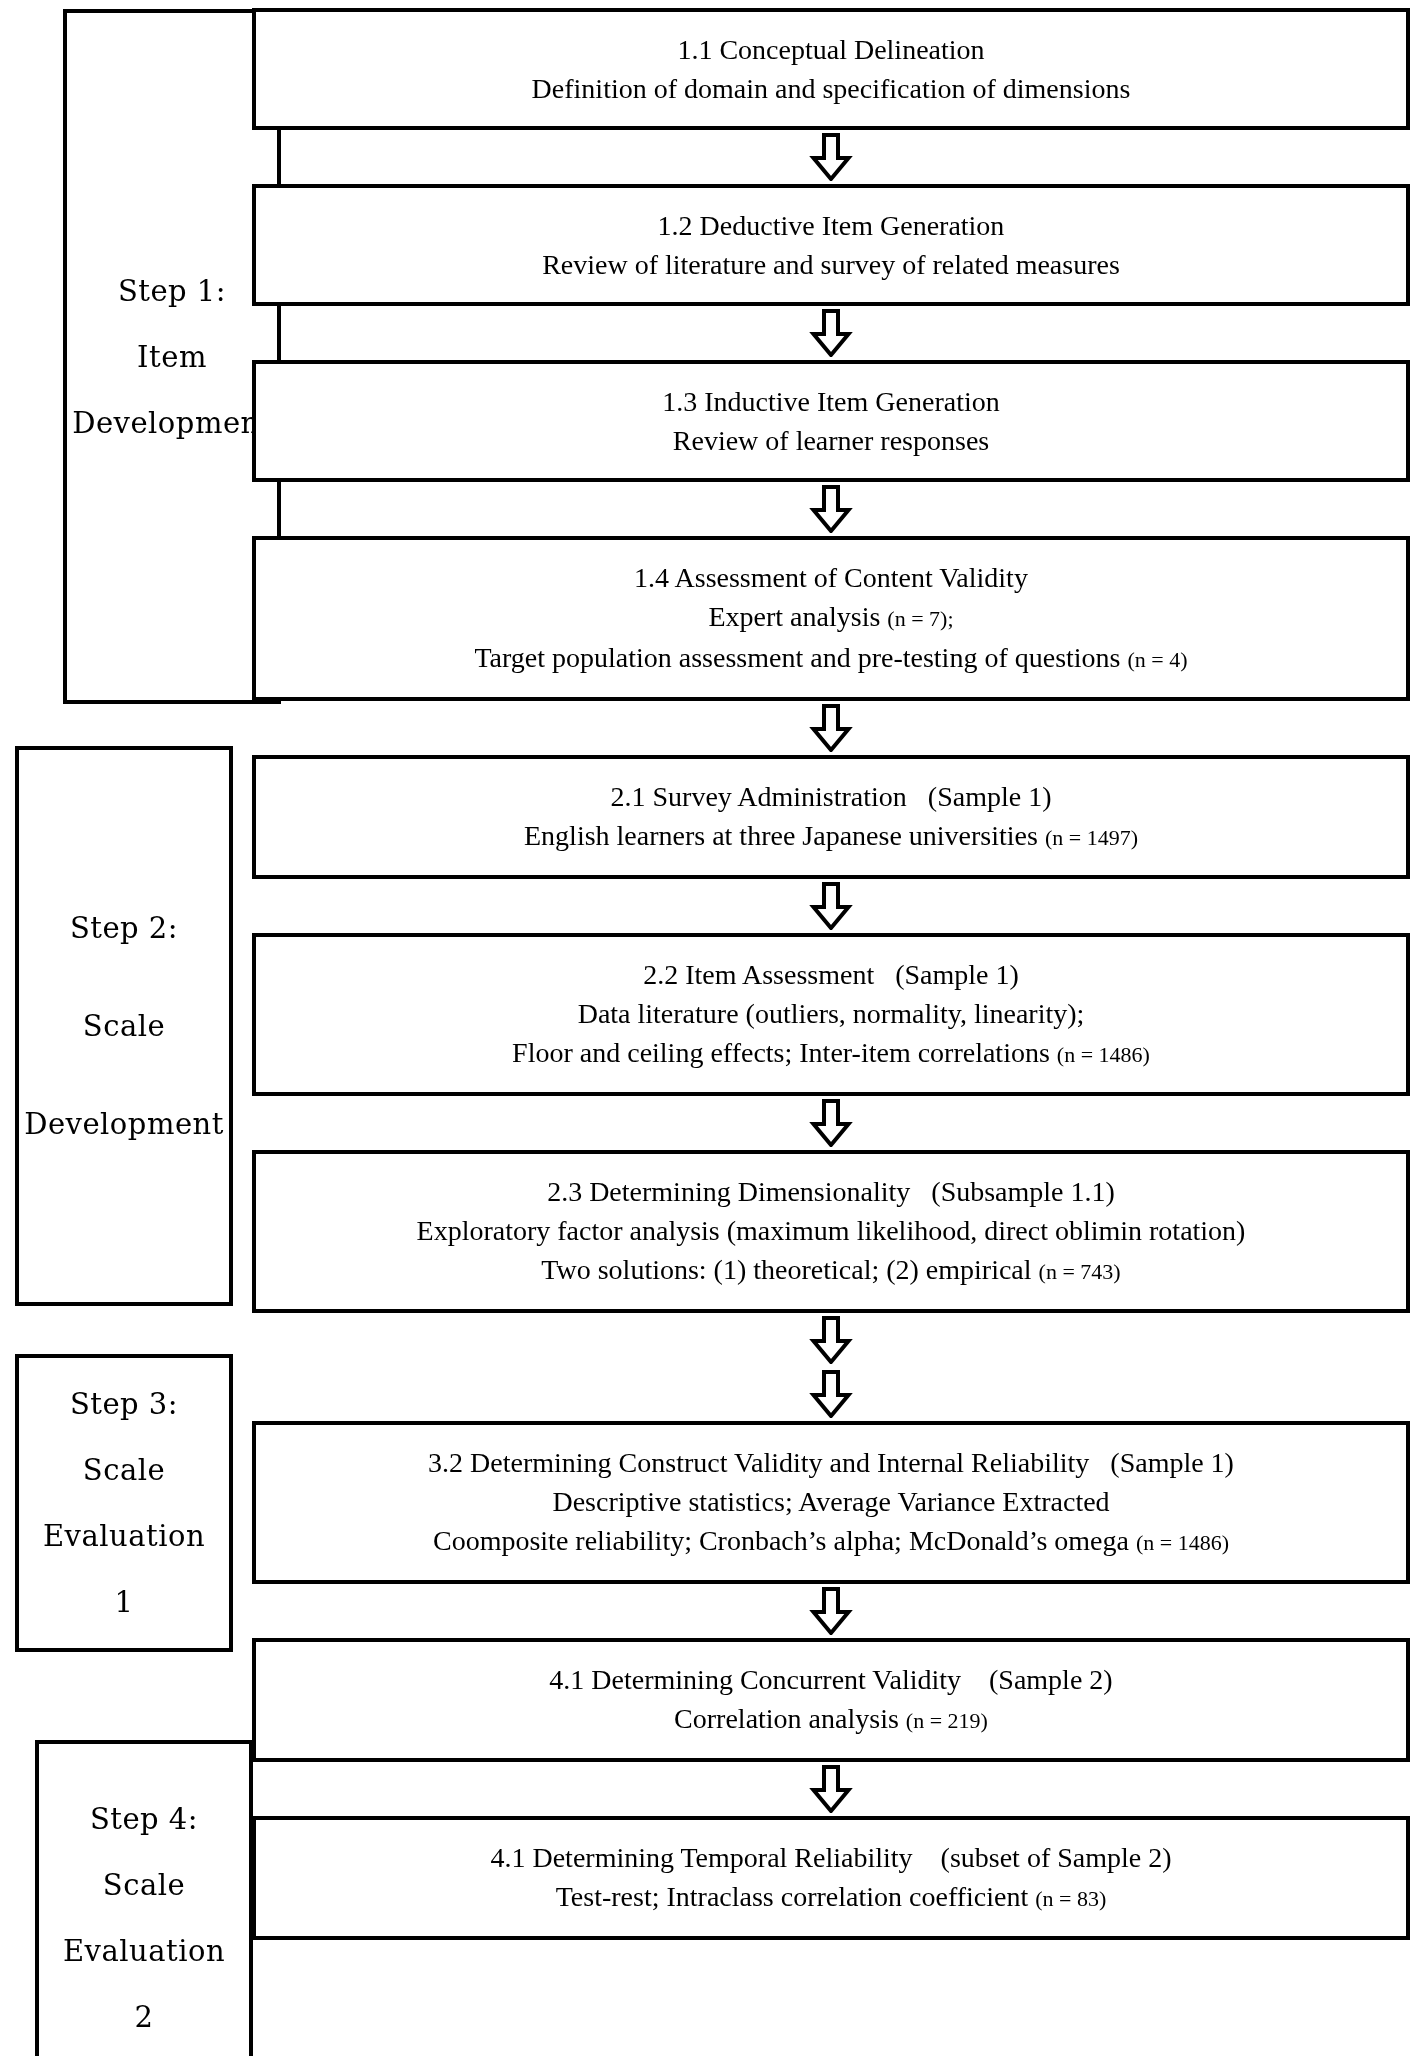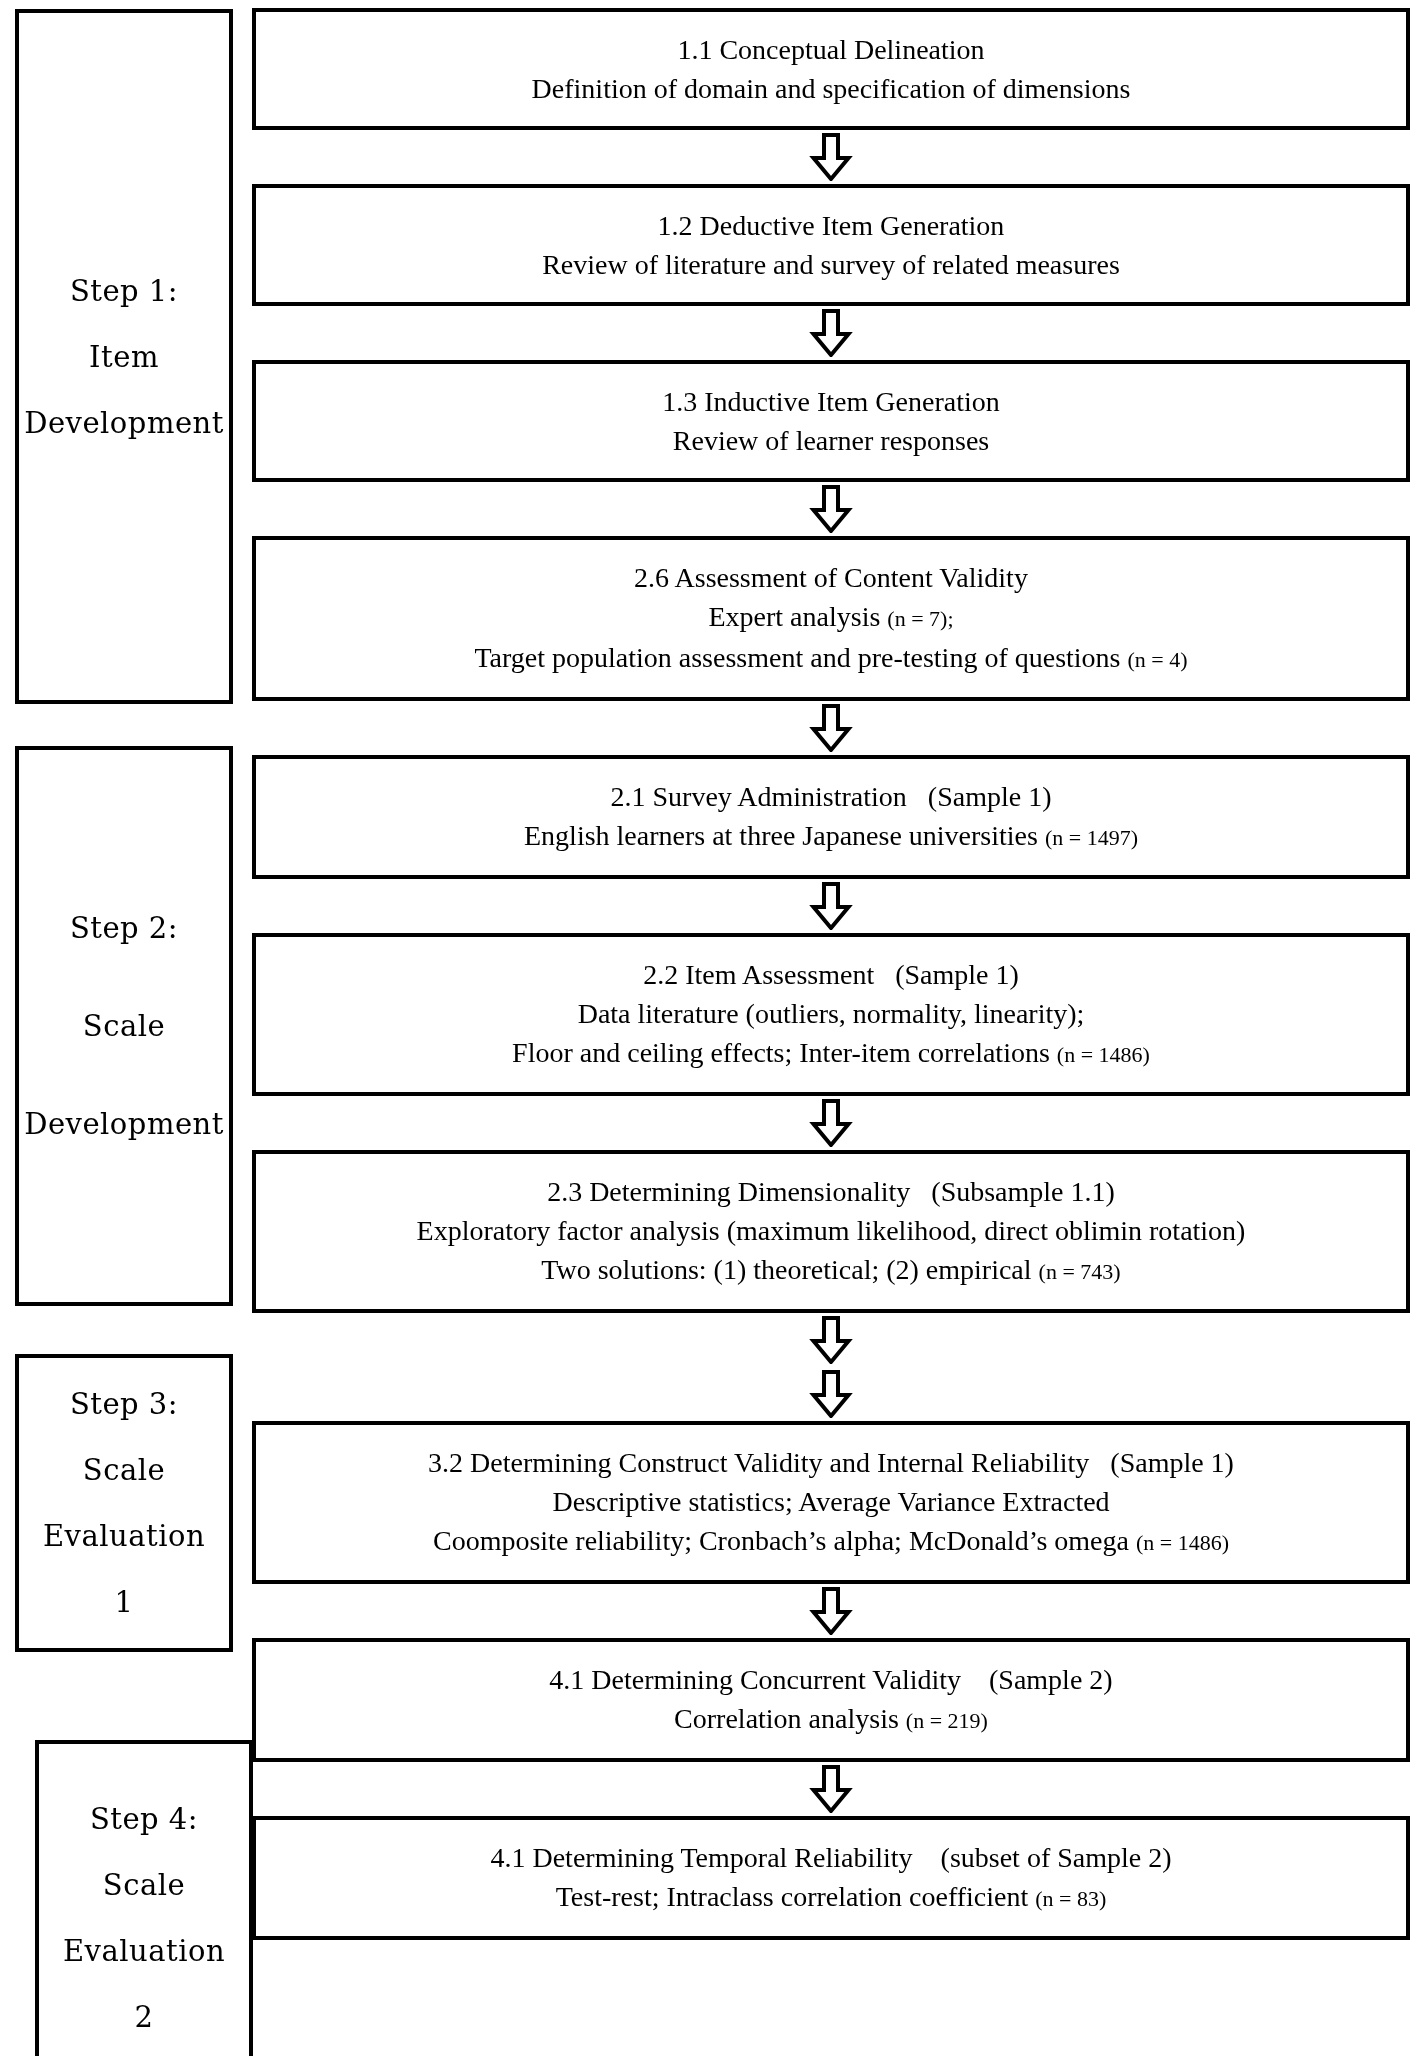--- a/index.html
+++ b/index.html
@@ -37,21 +37,21 @@
   .arrow-cell {
     height:54px; display:flex; align-items:center; justify-content:center;
     flex:none;
   }
 </style>
 </head>
 <body>
 
 <div class="canvas">
 
-  <div class="step-box" style="top:9px;   height:695px;">
+  <div class="step-box" style="top:9px;   height:695px;margin-left:48px;">
       <div class="step-line">Step 1:</div>
       <div class="step-line">Item</div>
       <div class="step-line">Development</div>
     </div>
   <div class="step-box" style="top:746px; height:560px;gap:32px;">
       <div class="step-line">Step 2:</div>
       <div class="step-line">Scale</div>
       <div class="step-line">Development</div>
     </div>
   <div class="step-box" style="top:1354px;height:298px;">
@@ -89,21 +89,21 @@
       <div class="flow-box">
         <div class="line"><span class="seg">1.3 Inductive Item Generation</span></div>
         <div class="line"><span class="seg">Review of learner responses</span></div>
       </div>
       <div class="arrow-cell">
         <svg width="44" height="48" viewBox="0 0 44 48">
           <path d="M15 2 H29 V25 H39.5 L22 46 L4.5 25 H15 Z" fill="#ffffff" stroke="#000000" stroke-width="4" stroke-linejoin="miter"></path>
         </svg>
       </div>
       <div class="flow-box">
-        <div class="line"><span class="seg">2.6 Assessment of Content Validity</span></div>
+        <div class="line"><span class="seg">1.4 Assessment of Content Validity</span></div>
         <div class="line"><span class="seg">Expert analysis </span><span class="seg small">(n = 7);</span></div>
         <div class="line"><span class="seg">Target population assessment and pre-testing of questions </span><span class="seg small">(n = 4)</span></div>
       </div>
       <div class="arrow-cell">
         <svg width="44" height="48" viewBox="0 0 44 48">
           <path d="M15 2 H29 V25 H39.5 L22 46 L4.5 25 H15 Z" fill="#ffffff" stroke="#000000" stroke-width="4" stroke-linejoin="miter"></path>
         </svg>
       </div>
       <div class="flow-box">
         <div class="line"><span class="seg">2.1 Survey Administration   (Sample 1)</span></div>

